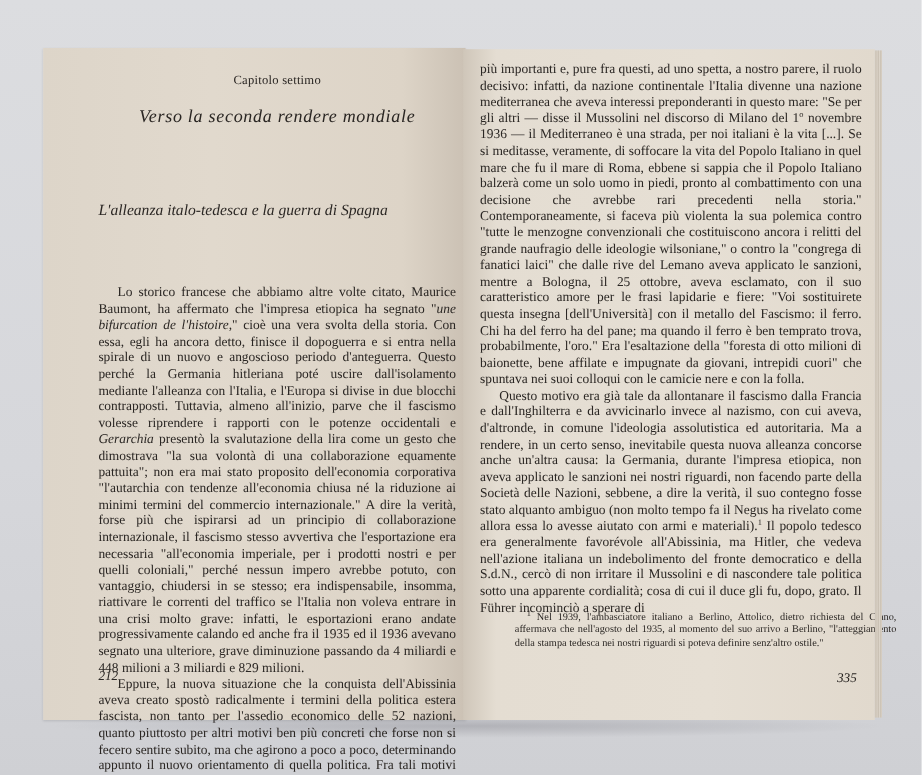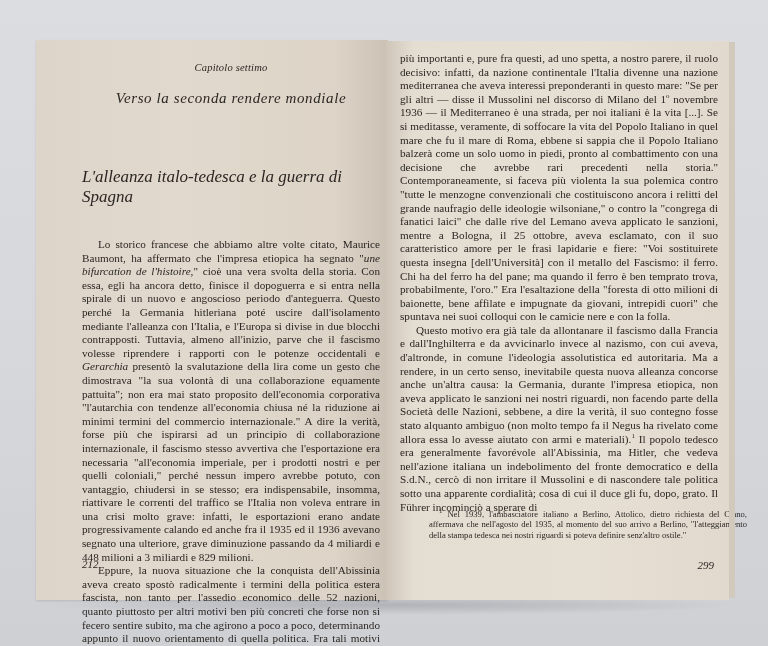--- a/index.html
+++ b/index.html
@@ -27,29 +27,29 @@
     .page-edges {
       position:absolute; left:729px; top:42px; width:6px; height:556px;
       background: repeating-linear-gradient(90deg,#d8d0c4 0px,#c9c0b3 1px,#ddd5ca 2px);
     }
     .page-left .inner, .page-right .inner { position:absolute; }
     .page-left .inner { left:46px; top:0; width:298px; }
     .page-right .inner { left:14px; top:0; width:318px; }
 
     .chapter-label {
       position:absolute; left:0; top:22px; width:298px; text-align:center;
-      font-style:italic; font-size:10.5px; letter-spacing:0.2px;
+      font-size:10.5px; letter-spacing:0.2px;
     }
     .chapter-title {
       position:absolute; left:0; top:50px; width:298px; text-align:center;
       font-style:italic; font-size:15px; letter-spacing:0.6px;
     }
     .section-title {
       position:absolute; left:0; top:127px; width:298px;
-      font-style:italic; font-size:17px;
+      font-style:italic; font-size:13px;
     }
     .body-text {
       position:absolute; left:0; width:298px;
       font-size:11.2px; line-height:13.6px; text-align:justify;
     }
     .body-text p { margin:0; text-indent:16px; }
     .body-text p.noindent { text-indent:0; }
     .left-body { top:150px;margin-top:48px; }
     .right-body { top:11px; width:318px; }
     .footnote {
@@ -83,18 +83,18 @@
     </div>
   </div>
 
   <div class="page-right">
     <div class="inner">
       <div class="body-text right-body">
         <p class="noindent"><span>più importanti e, pure fra questi, ad uno spetta, a nostro parere, il ruolo decisivo: infatti, da nazione continentale l'Italia divenne una nazione mediterranea che aveva interessi preponderanti in questo mare: "Se per gli altri — disse il Mussolini nel discorso di Milano del 1</span><sup>o</sup><span> novembre 1936 — il Mediterraneo è una strada, per noi italiani è la vita [...]. Se si meditasse, veramente, di soffocare la vita del Popolo Italiano in quel mare che fu il mare di Roma, ebbene si sappia che il Popolo Italiano balzerà come un solo uomo in piedi, pronto al combattimento con una decisione che avrebbe rari precedenti nella storia." Contemporaneamente, si faceva più violenta la sua polemica contro "tutte le menzogne convenzionali che costituiscono ancora i relitti del grande naufragio delle ideologie wilsoniane," o contro la "congrega di fanatici laici" che dalle rive del Lemano aveva applicato le sanzioni, mentre a Bologna, il 25 ottobre, aveva esclamato, con il suo caratteristico amore per le frasi lapidarie e fiere: "Voi sostituirete questa insegna [dell'Università] con il metallo del Fascismo: il ferro. Chi ha del ferro ha del pane; ma quando il ferro è ben temprato trova, probabilmente, l'oro." Era l'esaltazione della "foresta di otto milioni di baionette, bene affilate e impugnate da giovani, intrepidi cuori" che spuntava nei suoi colloqui con le camicie nere e con la folla.</span></p>
         <p><span>Questo motivo era già tale da allontanare il fascismo dalla Francia e dall'Inghilterra e da avvicinarlo invece al nazismo, con cui aveva, d'altronde, in comune l'ideologia assolutistica ed autoritaria. Ma a rendere, in un certo senso, inevitabile questa nuova alleanza concorse anche un'altra causa: la Germania, durante l'impresa etiopica, non aveva applicato le sanzioni nei nostri riguardi, non facendo parte della Società delle Nazioni, sebbene, a dire la verità, il suo contegno fosse stato alquanto ambiguo (non molto tempo fa il Negus ha rivelato come allora essa lo avesse aiutato con armi e materiali).</span><sup>1</sup><span> Il popolo tedesco era generalmente favorévole all'Abissinia, ma Hitler, che vedeva nell'azione italiana un indebolimento del fronte democratico e della S.d.N., cercò di non irritare il Mussolini e di nascondere tale politica sotto una apparente cordialità; cosa di cui il duce gli fu, dopo, grato. Il Führer incominciò a sperare di</span></p>
       </div>
       <div class="footnote"><sup>1</sup> <span>Nel 1939, l'ambasciatore italiano a Berlino, Attolico, dietro richiesta del Ciano, affermava che nell'agosto del 1935, al momento del suo arrivo a Berlino, "l'atteggiamento della stampa tedesca nei nostri riguardi si poteva definire senz'altro ostile."</span></div>
-      <div class="folio folio-right">299</div>
+      <div class="folio folio-right">335</div>
     </div>
   </div>
 
   <div class="page-edges"></div>
 </div>
 
 </body></html>

